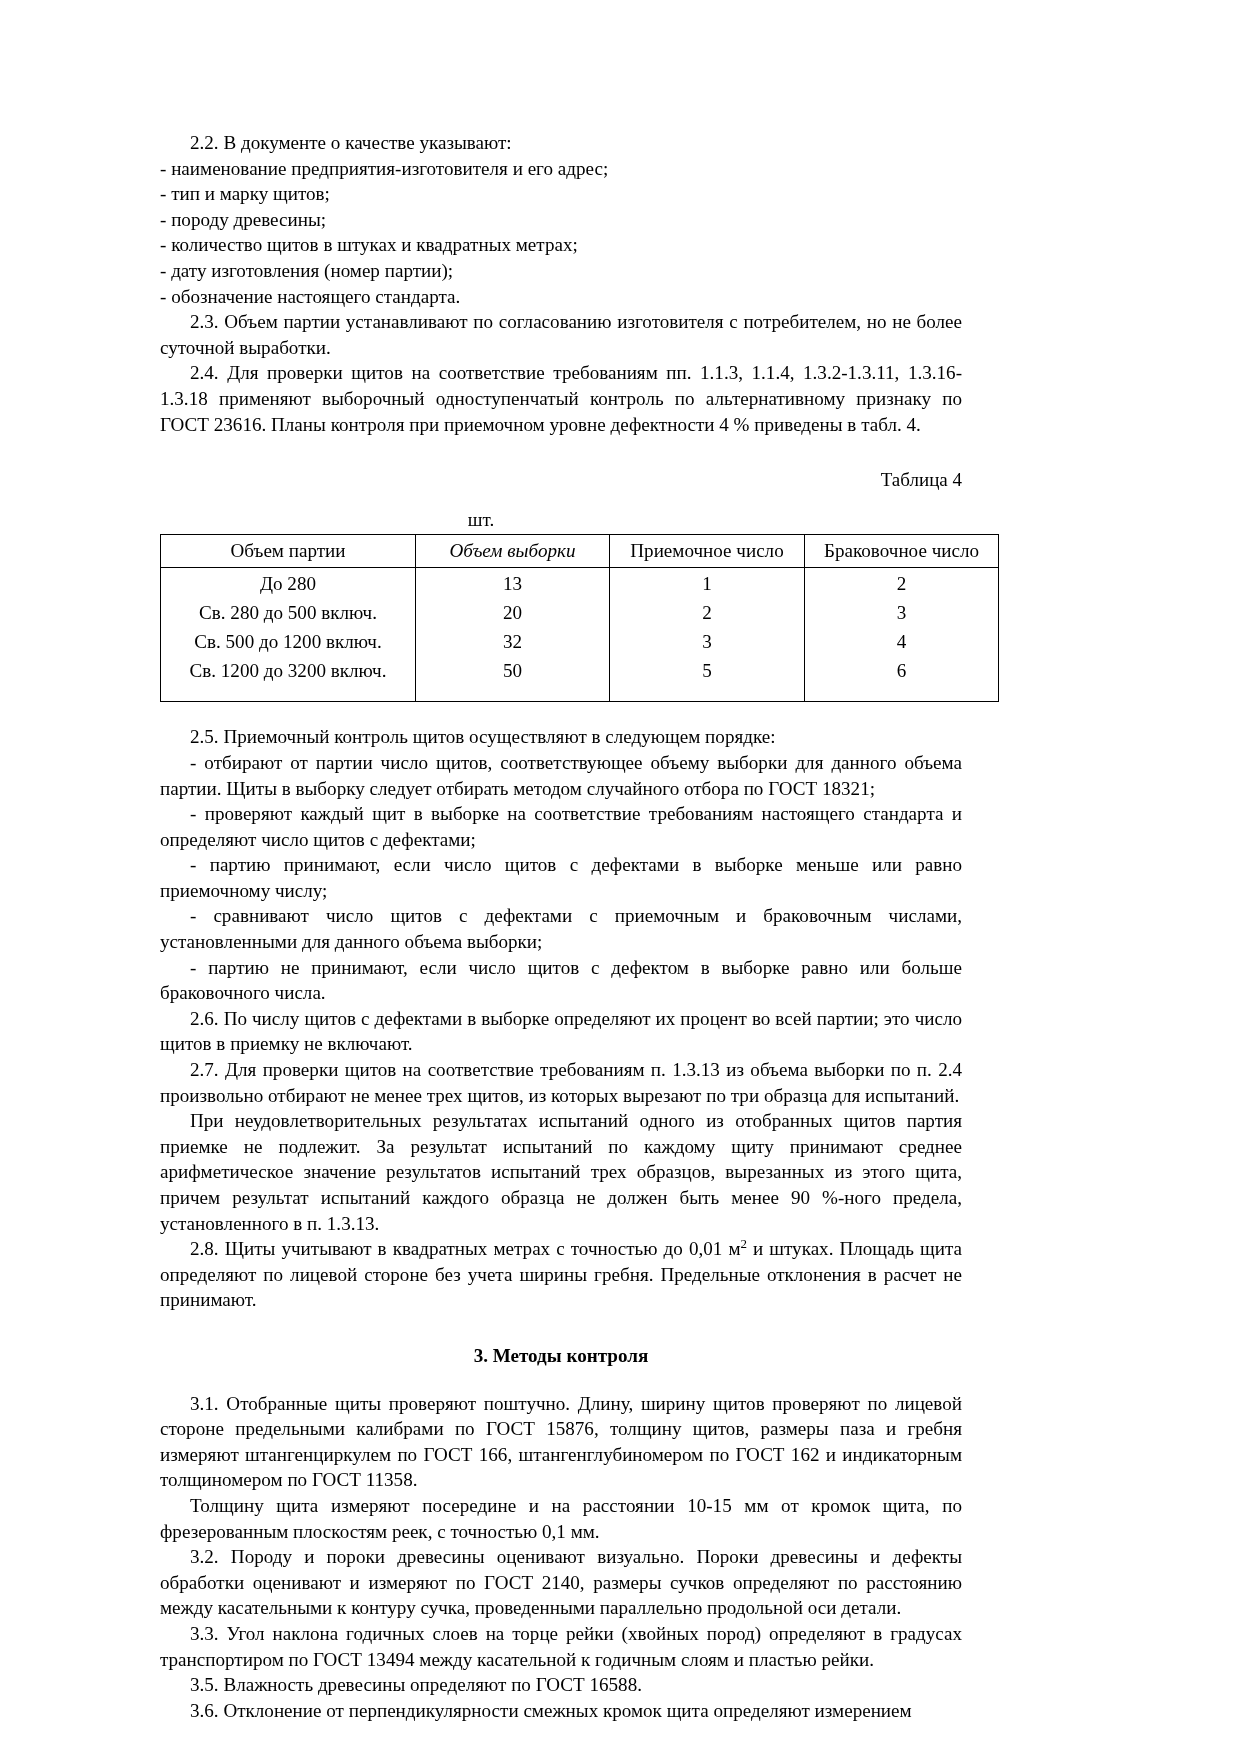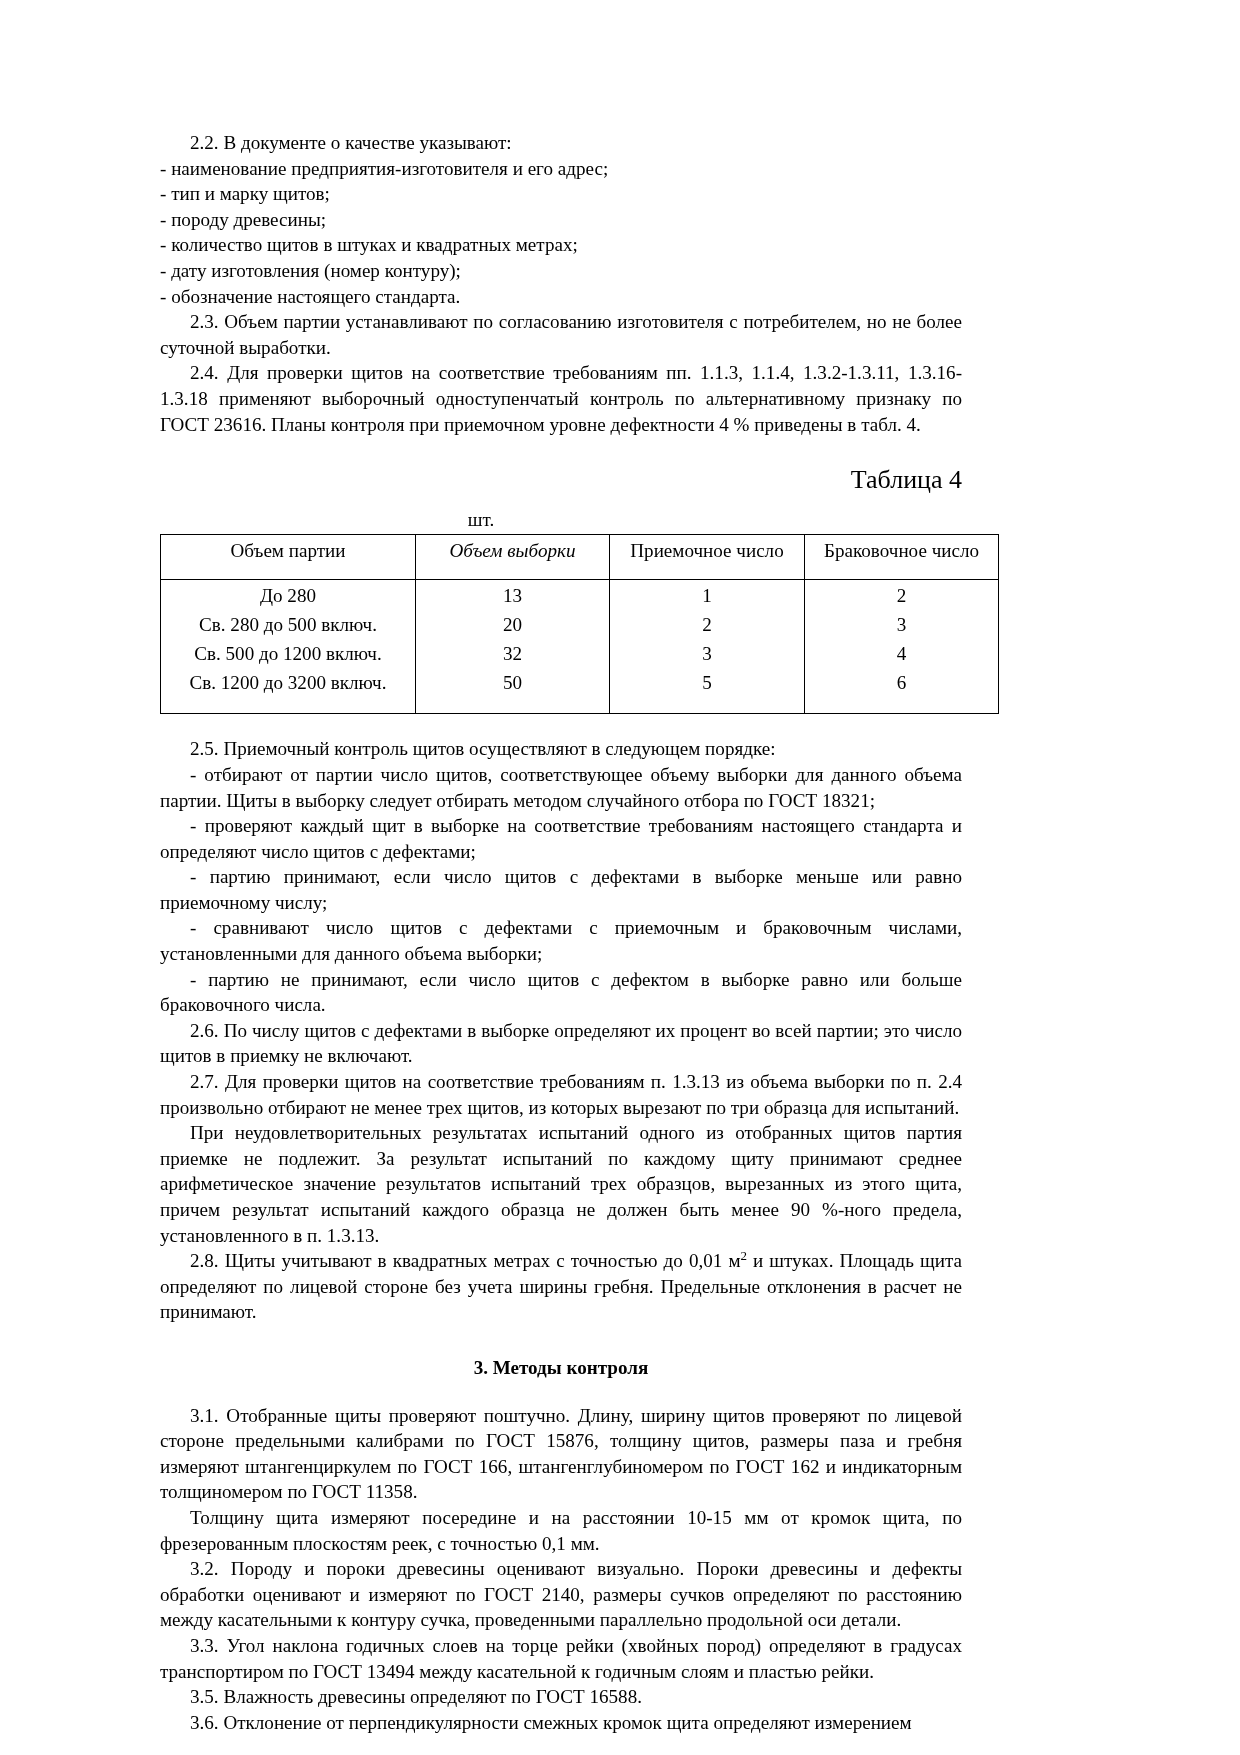--- a/index.html
+++ b/index.html
@@ -37,21 +37,21 @@
   p.plain {
     text-indent: 0;
     text-align: left;
   }
   p.dash {
     text-indent: 30px;
   }
   
   .table-caption-right {
     text-align: right;
-    font-size: 26px;
+    font-size: 19px;
     margin-top: 30px;
   }
   .table-unit {
     text-align: center;
     font-size: 19.1px;
     margin-top: 14px;
     padding-right: 160px;
   }
   table.gost {
     border-collapse: collapse;
@@ -62,21 +62,21 @@
   table.gost td, table.gost th {
     border: 1.6px solid #000;
     font-weight: normal;
     font-size: 19.1px;
     line-height: 23px;
     text-align: center;
     padding: 2px 4px;
     height: 25px;
   }
   table.gost thead td {
-    padding: 3px 4px 16px 4px;
+    padding: 3px 4px 4px 4px;
   }
   table.gost tbody td {
     border-top: none;
     border-bottom: none;
   }
   table.gost tbody tr:first-child td {
     padding-top: 3px;
   }
   table.gost tbody tr:last-child td {
     border-bottom: 1.6px solid #000;
@@ -106,21 +106,21 @@
 <body>
 
 <div class="page">
   <div class="doc-body">
 
     <p class="indent">2.2. В документе о качестве указывают:</p>
     <p class="plain">- наименование предприятия-изготовителя и его адрес;</p>
     <p class="plain">- тип и марку щитов;</p>
     <p class="plain">- породу древесины;</p>
     <p class="plain">- количество щитов в штуках и квадратных метрах;</p>
-    <p class="plain">- дату изготовления (номер контуру);</p>
+    <p class="plain">- дату изготовления (номер партии);</p>
     <p class="plain">- обозначение настоящего стандарта.</p>
     <p class="indent">2.3. Объем партии устанавливают по согласованию изготовителя с потребителем, но не более суточной выработки.</p>
     <p class="indent">2.4. Для проверки щитов на соответствие требованиям пп. 1.1.3, 1.1.4, 1.3.2-1.3.11, 1.3.16-1.3.18 применяют выборочный одноступенчатый контроль по альтернативному признаку по ГОСТ 23616. Планы контроля при приемочном уровне дефектности 4 % приведены в табл. 4.</p>
 
     <div class="table-caption-right">Таблица 4</div>
     <div class="table-unit">шт.</div>
 
     <table class="gost">
       <thead>
         <tr>

